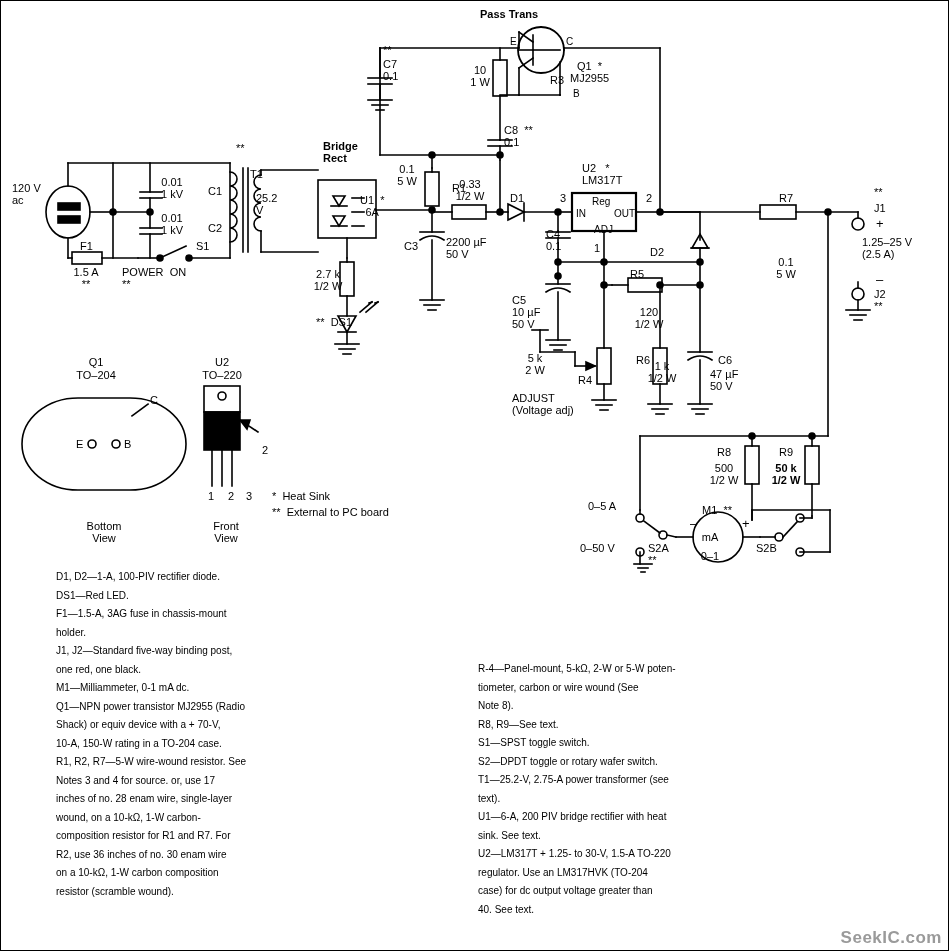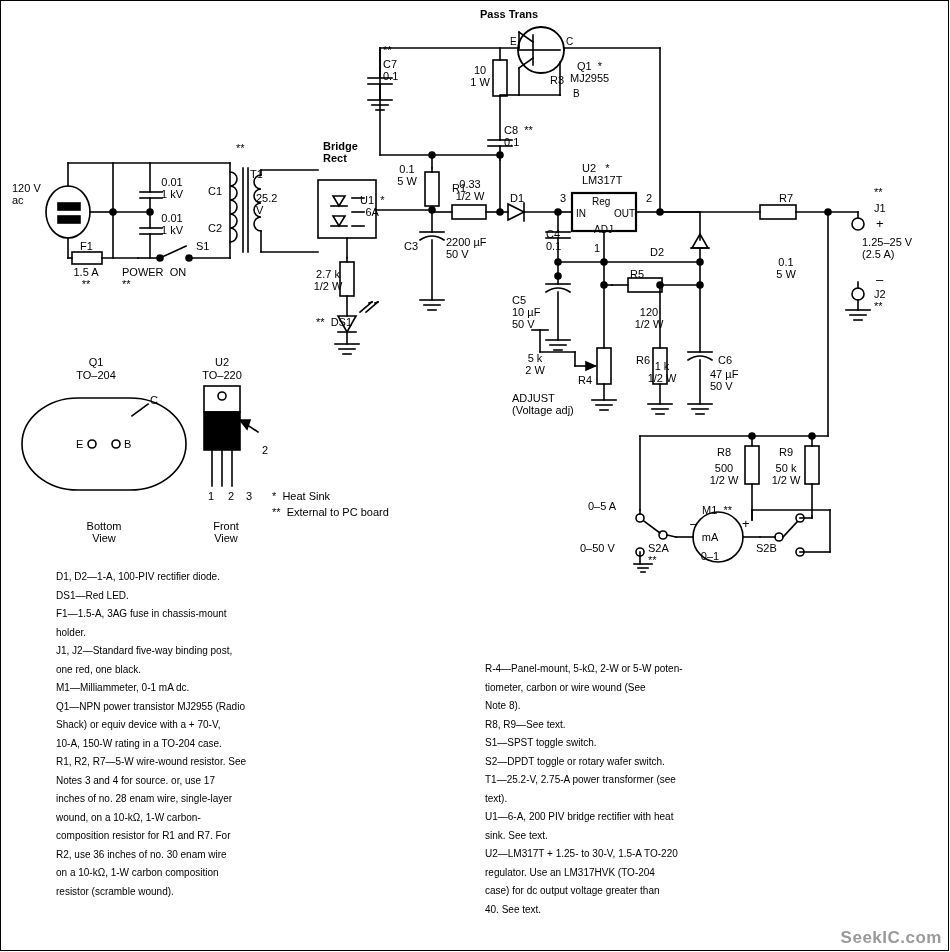--- a/index.html
+++ b/index.html
@@ -407,21 +407,21 @@
   <div class="lbl" style="left:862px;top:236px;">1.25–25 V
 (2.5 A)</div>
   <div class="lbl big" style="left:876px;top:272px;">–</div>
   <div class="lbl" style="left:874px;top:288px;">J2
 **</div>
 
   <div class="lbl c" style="left:702px;top:446px;width:44px;">R8</div>
   <div class="lbl c" style="left:702px;top:462px;width:44px;">500
 1/2 W</div>
   <div class="lbl c" style="left:764px;top:446px;width:44px;">R9</div>
-  <div class="lbl c" style="left:764px;top:462px;width:44px;">50 k
+  <div class="lbl c" style="left:764px;top:462px;width:44px;font-weight:bold;">50 k
 1/2 W</div>
 
   <div class="lbl" style="left:588px;top:500px;">0–5 A</div>
   <div class="lbl" style="left:580px;top:542px;">0–50 V</div>
   <div class="lbl" style="left:648px;top:542px;">S2A
 **</div>
   <div class="lbl" style="left:756px;top:542px;">S2B</div>
   <div class="lbl" style="left:702px;top:504px;">M1  **</div>
   <div class="lbl big" style="left:690px;top:516px;">–</div>
   <div class="lbl big" style="left:742px;top:516px;">+</div>
@@ -459,21 +459,21 @@
     Shack) or equiv device with a  + 70-V,
     10-A, 150-W rating in a TO-204 case.
 R1, R2, R7—5-W wire-wound resistor. See
     Notes 3 and 4 for source. or, use 17
     inches of no. 28 enam wire, single-layer
     wound, on a 10-kΩ, 1-W carbon-
     composition resistor for R1 and R7. For
     R2, use 36 inches of no. 30 enam wire
     on a 10-kΩ, 1-W carbon composition
     resistor (scramble wound).</div>
-  <div class="notes" style="left:478px;top:660px;width:420px;margin-left:7px;">R-4—Panel-mount, 5-kΩ, 2-W or 5-W poten-
+  <div class="notes" style="left:478px;top:660px;width:420px;">R-4—Panel-mount, 5-kΩ, 2-W or 5-W poten-
     tiometer, carbon or wire wound (See
     Note 8).
 R8, R9—See text.
 S1—SPST toggle switch.
 S2—DPDT toggle or rotary wafer switch.
 T1—25.2-V, 2.75-A power transformer (see
     text).
 U1—6-A, 200 PIV bridge rectifier with heat
     sink. See text.
 U2—LM317T + 1.25- to 30-V, 1.5-A TO-220

